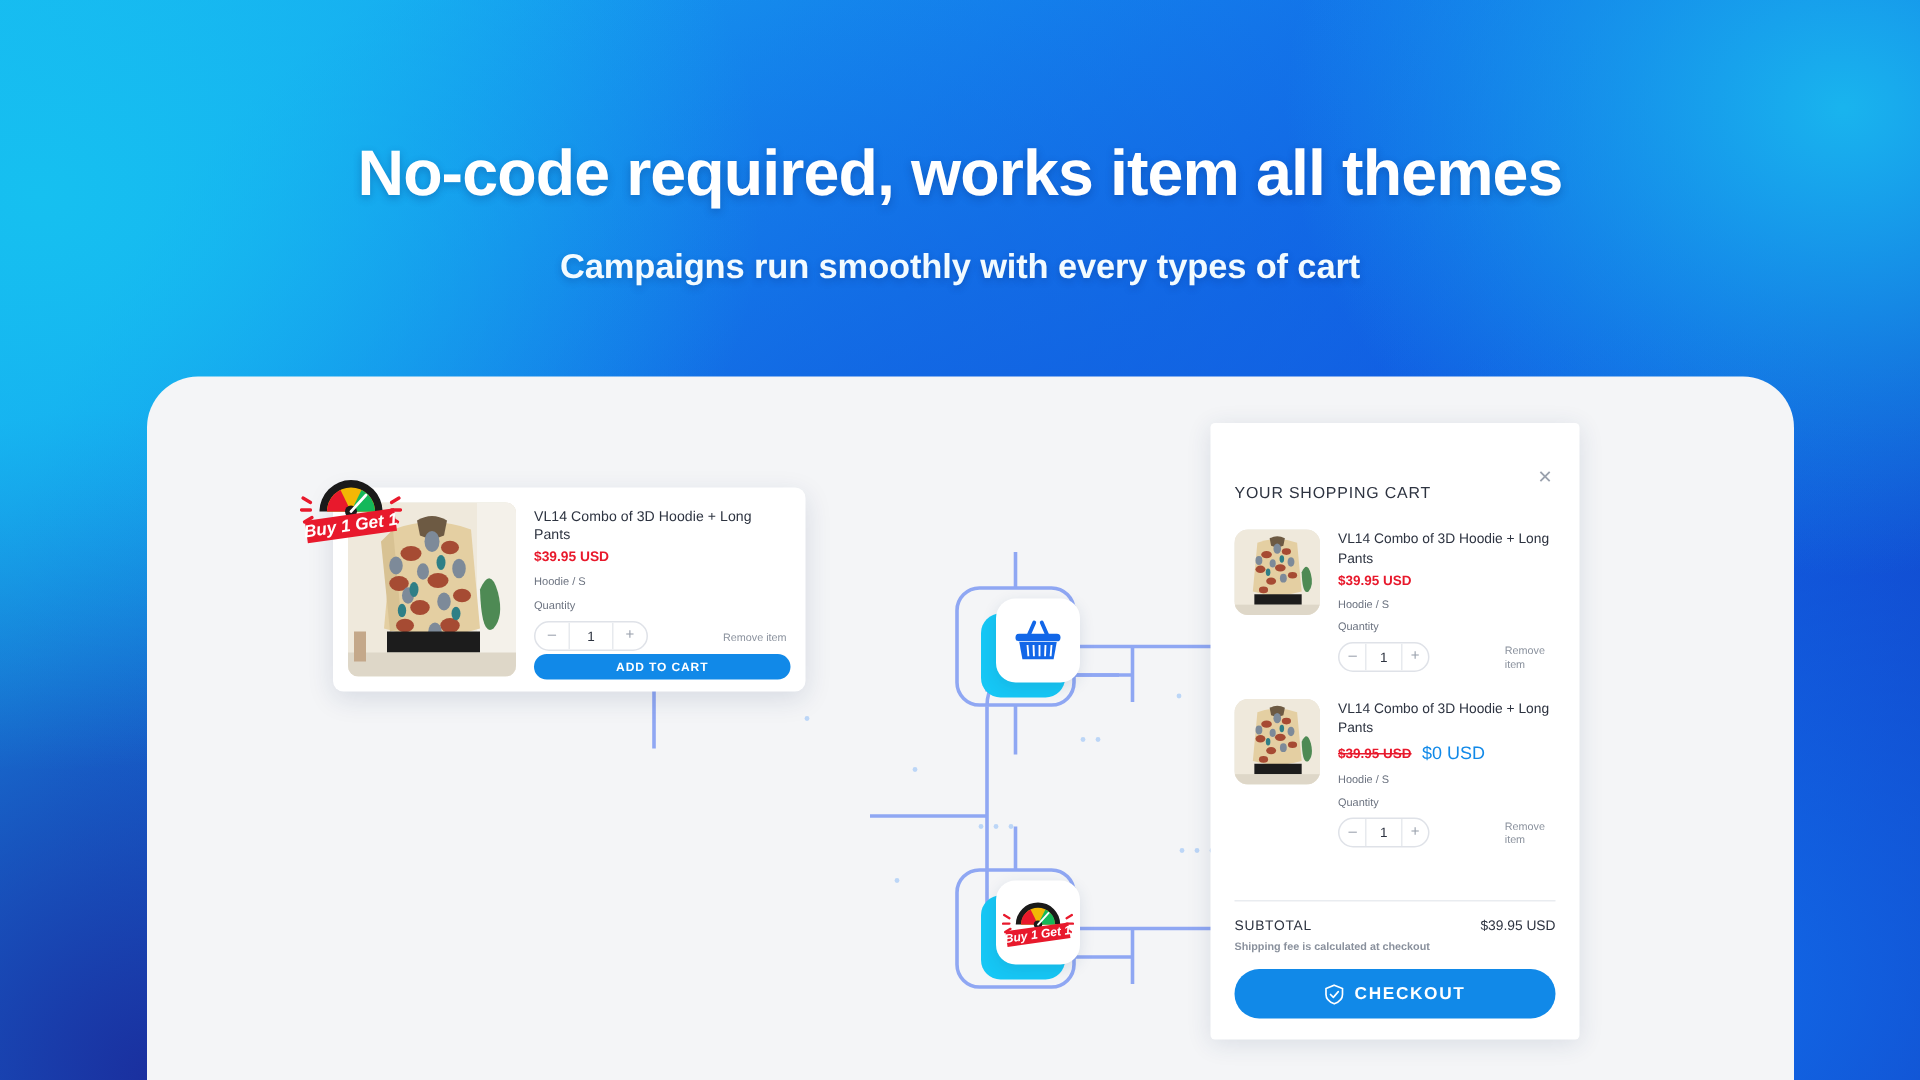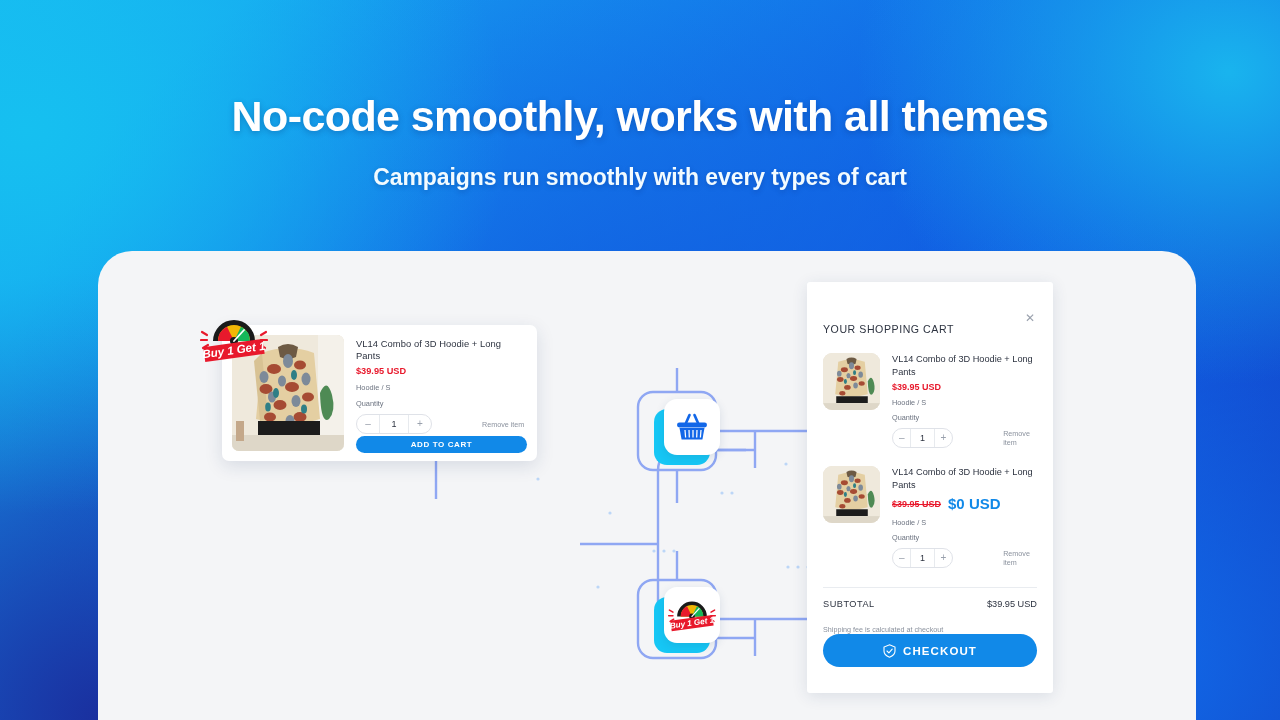--- a/index.html
+++ b/index.html
@@ -180,47 +180,48 @@
   .ci-thumb {
     width: 57px; height: 57px; flex: none;
     border-radius: 9px; overflow: hidden; background: #e8e2d6;
   }
   .ci-thumb svg { display: block; width: 100%; height: 100%; }
   .ci-body { flex: 1; min-width: 0; }
   .ci-title { font-size: 9.2px; color: #2d3340; line-height: 1.42; }
   .ci-prices { margin-top: 3px; display: flex; align-items: center; gap: 7px; }
   .ci-price { font-size: 9px; font-weight: 700; color: #e8192c; }
   .ci-price.struck { text-decoration: line-through; }
-  .ci-price-free { font-size: 15px; font-weight: 700; color: #1189e8; text-align: right; }
+  .ci-price-free { font-size: 12px; font-weight: 400; color: #1189e8; text-align: right; }
   .ci-variant { margin-top: 6px; font-size: 7.3px; color: #6c7380; }
   .ci-qty-label { margin-top: 6px; font-size: 7.3px; color: #6c7380; }
 
-  #cart-foot { border-top: 1px solid #e9ecf0; padding: 11px 0 26px; }
+  #cart-foot { border-top: 1px solid #e9ecf0; padding: 11px 0 14px; }
   .sub-row { display: flex; align-items: baseline; justify-content: space-between; }
   .sub-label { font-size: 9.2px; color: #2d3340; letter-spacing: 0.5px; }
   .sub-value { font-size: 9.2px; color: #2d3340; }
-  .ship-note { margin-top: 16px; font-size: 7.2px; color: #8a919d; }
+  .ship-note { margin-top: 4px; font-size: 7.2px; color: #8a919d; font-weight: bold; }
   #checkout-btn {
+    margin-top: 11px;
     height: 33px;
     background: #1189e8;
     border-radius: 18px;
     color: #fff;
     display: flex; align-items: center; justify-content: center;
     gap: 7px;
     font-size: 11.5px; font-weight: 700; letter-spacing: 1.1px;
   }
   #checkout-btn svg { display: block; }
 </style>
 </head>
 <body>
 
 <div id="stage">
 
   <div id="headings">
-    <div class="h-title">No-code smoothly, works with all themes</div>
+    <div class="h-title">No-code required, works item all themes</div>
     <div class="h-sub">Campaigns run smoothly with every types of cart</div>
   </div>
 
   <div id="panel">
 
     <svg id="wires" viewBox="0 0 1098 469" fill="none">
       <g stroke="#8fa7f3" stroke-width="2.4" fill="none">
 
         <path d="M 338 186 L 338 248"></path>
 

